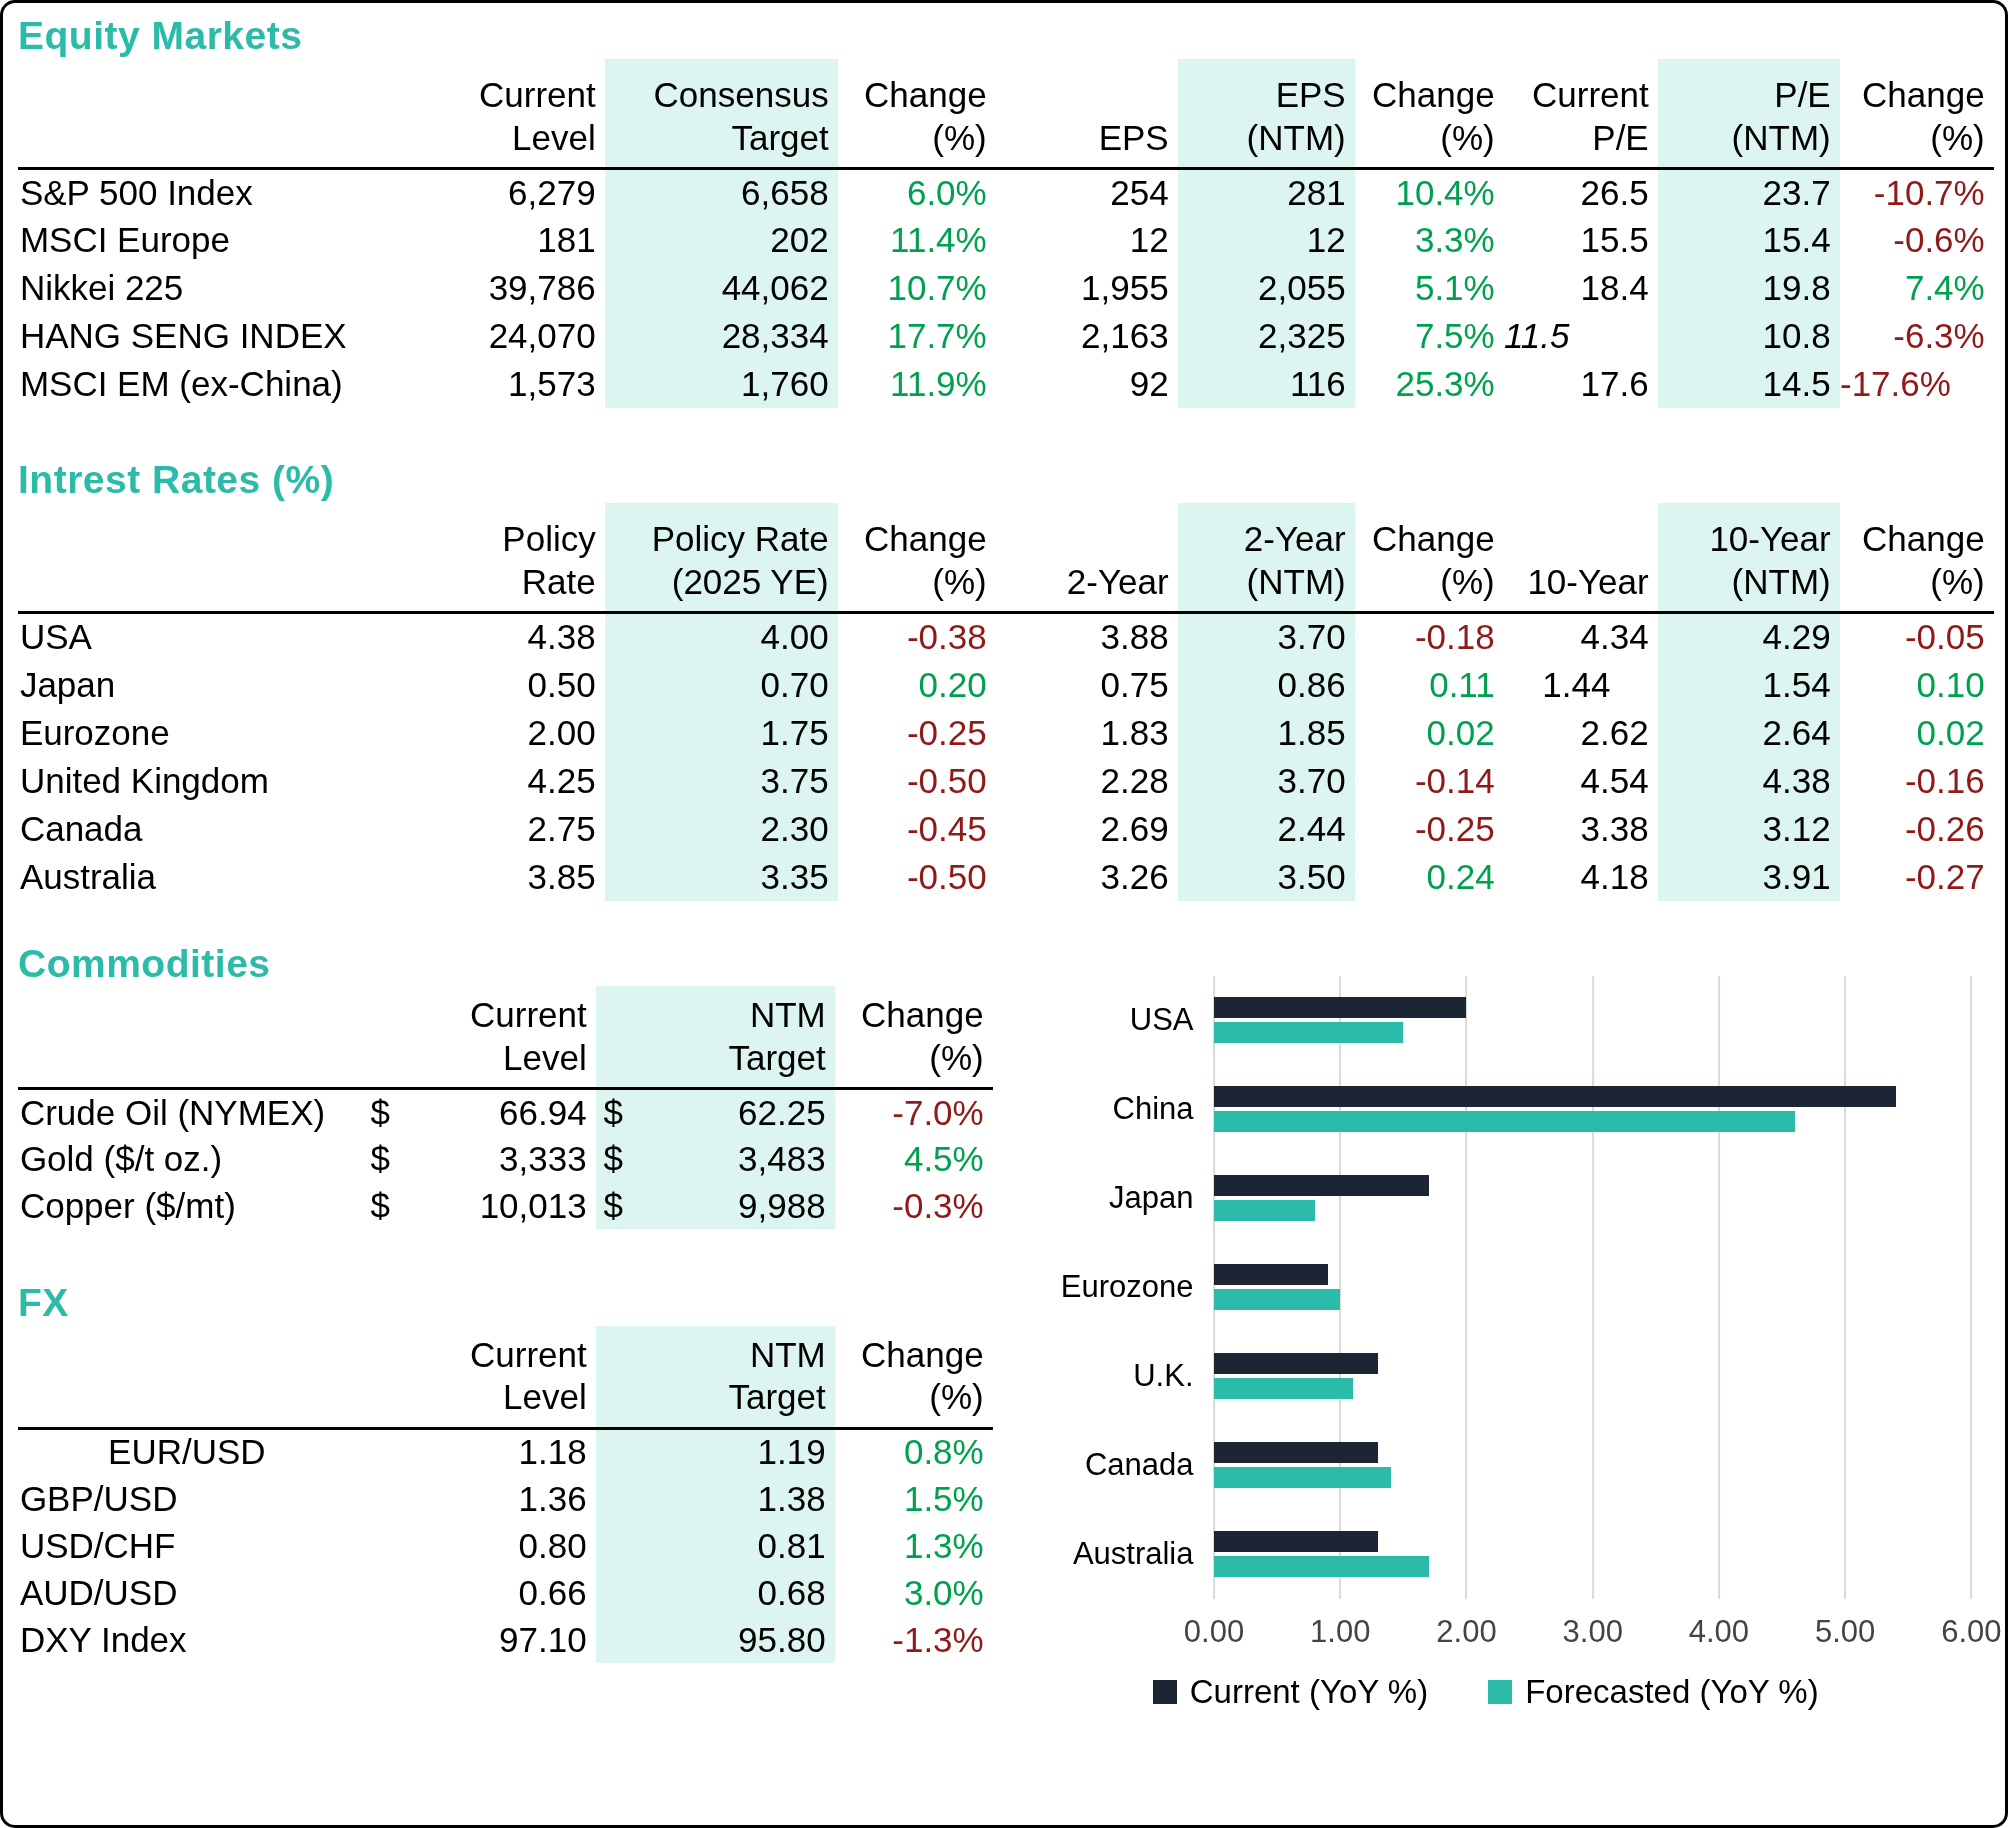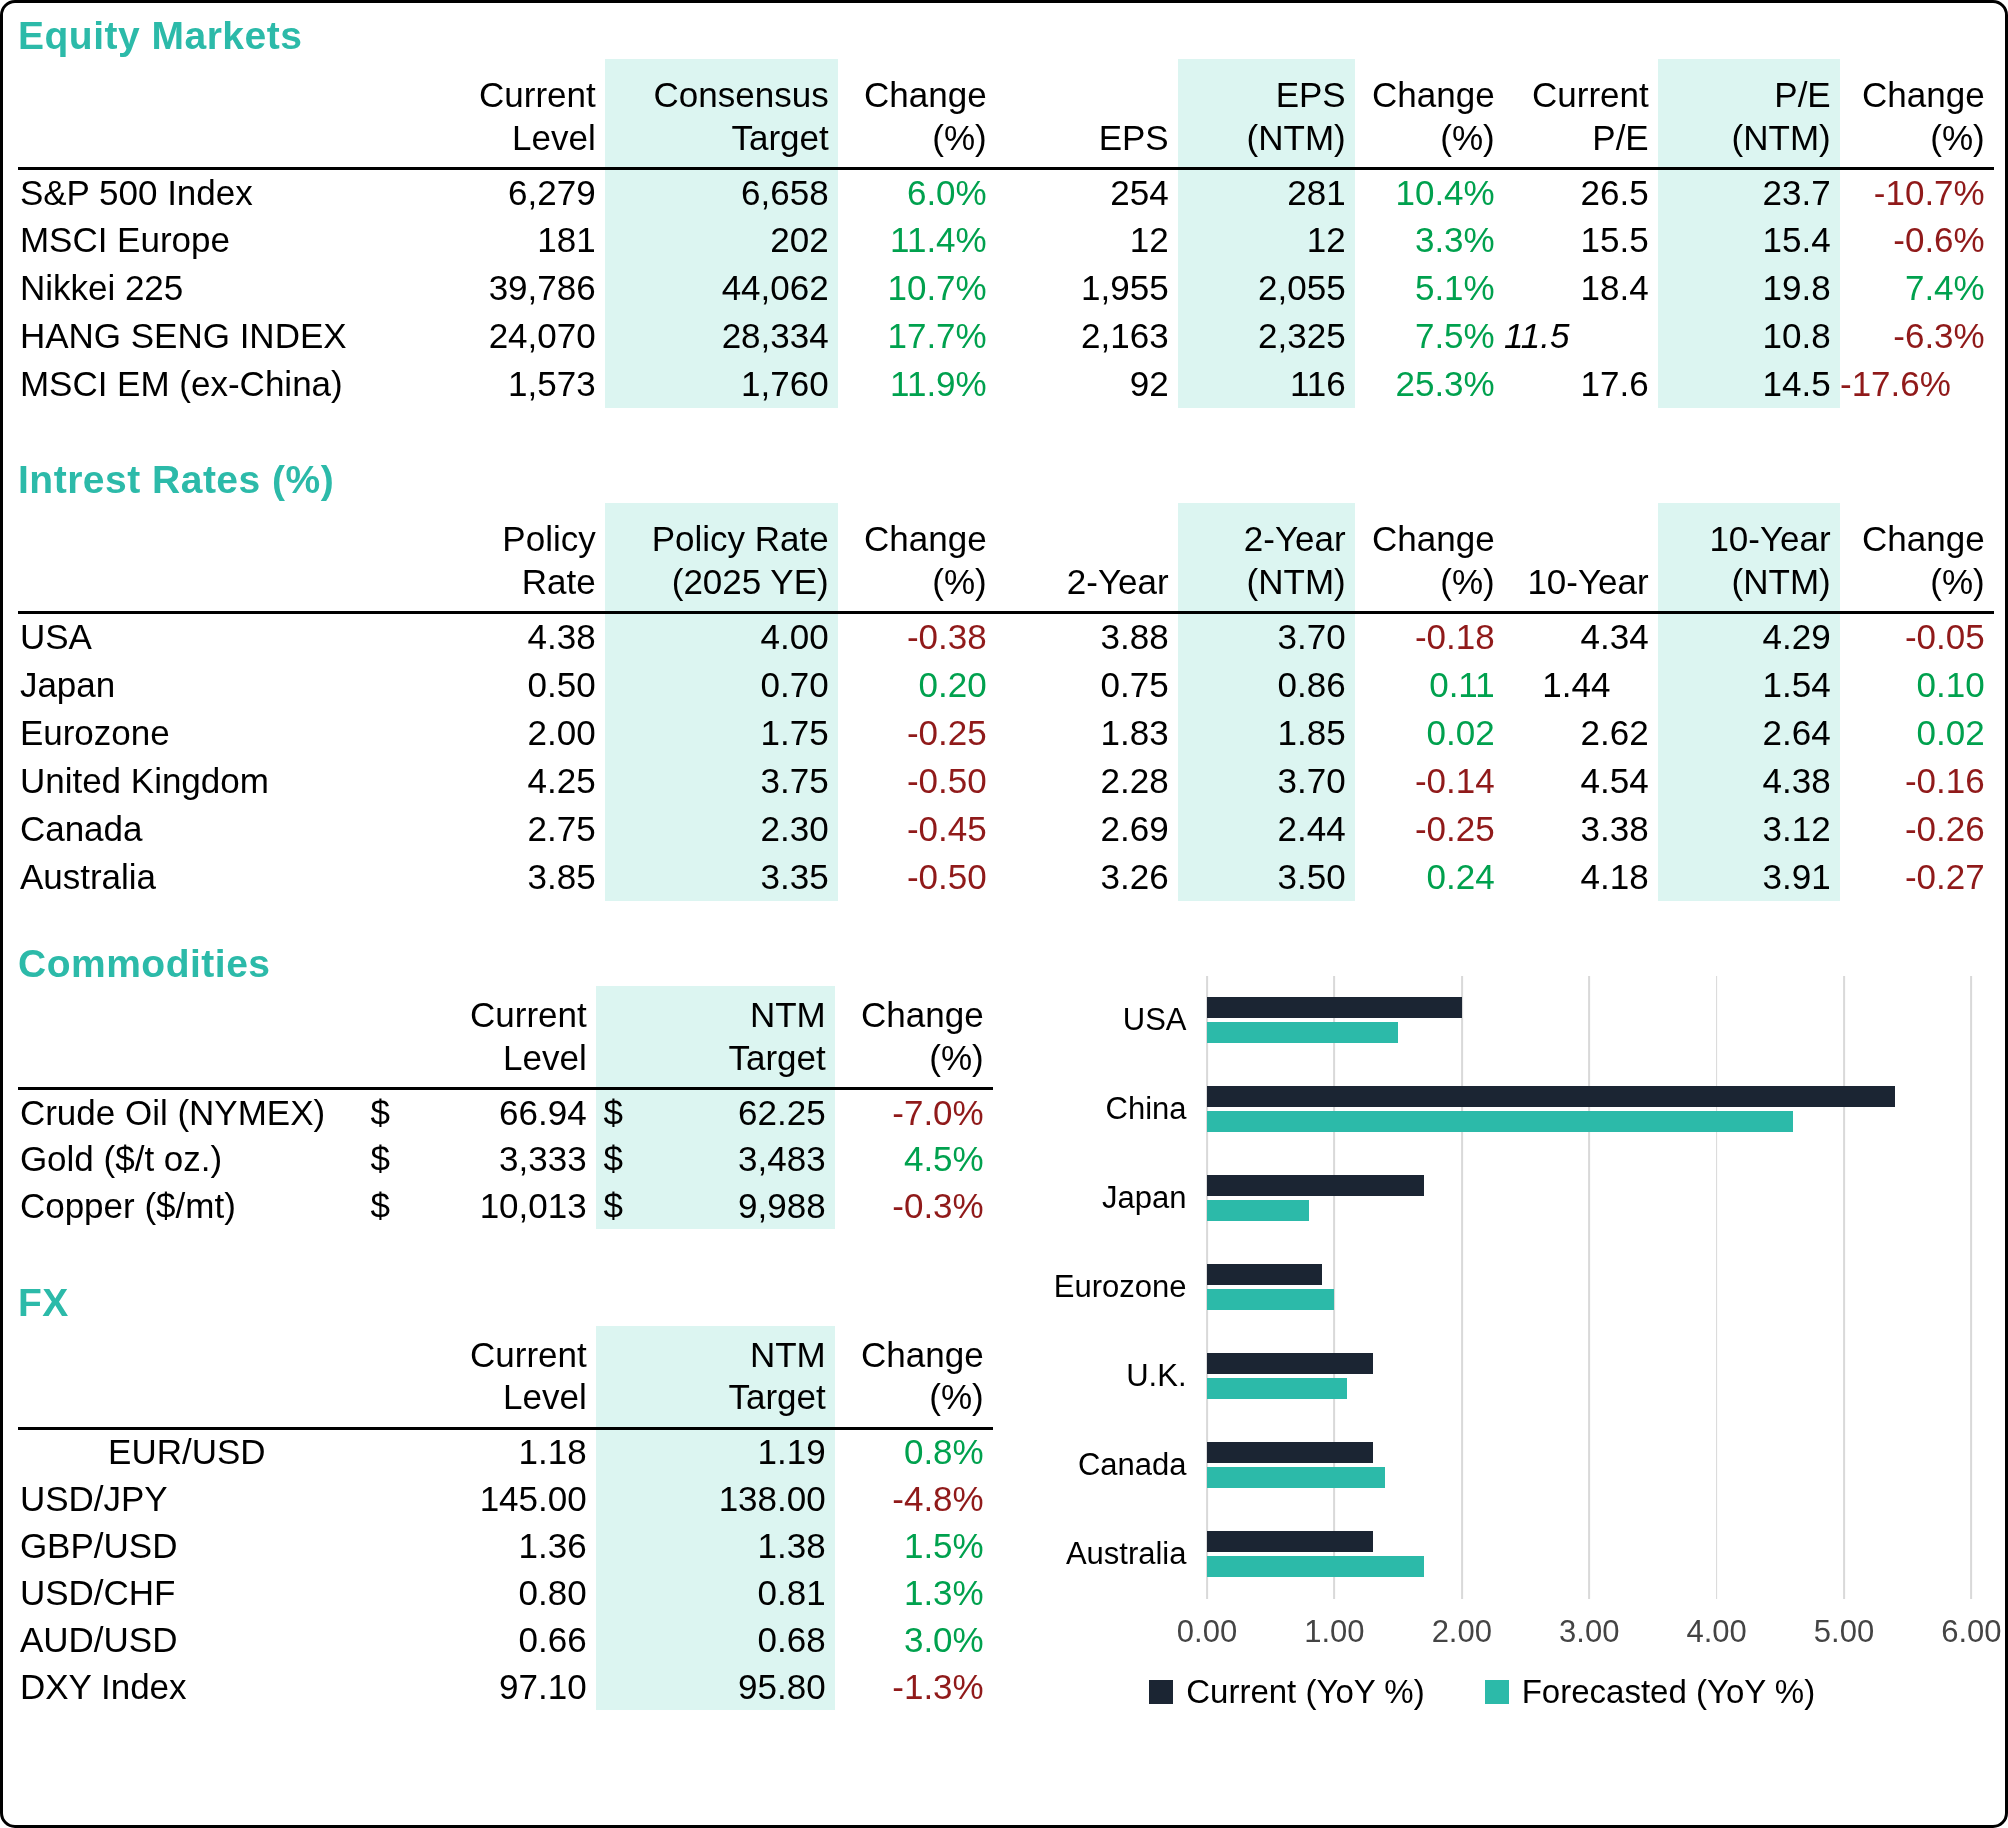--- a/index.html
+++ b/index.html
@@ -26,21 +26,21 @@
     padding:15px 9.3px 7.5px 0;
     border-bottom:3.7px solid #000;
   }
   td{font-size:35px;height:48px;padding:0 9.3px 0 0;white-space:nowrap;vertical-align:middle;}
   .compact td{height:47px;}
   .compact th{padding-top:7.5px;}
   col.hl{background:var(--mint);}
   td.pos{color:var(--green);}
   td.neg{color:var(--red);}
   #rates-section{margin-top:50px;}
-  #bottom-row{display:flex;margin-top:41px;}
+  #bottom-row{display:flex;margin-top:41px;gap:7px;}
   #left-col{width:975px;flex:0 0 auto;}
   #fx-section{margin-top:52px;}
   #chart-col{flex:1 1 auto;padding-right:18.6px;min-width:0;}
   #chart-title{font-size:39px;font-weight:bold;color:var(--teal);text-align:center;margin-top:15px;letter-spacing:0.5px;}
   #chart-body{position:relative;margin-top:34px;}
   #chart-gridlines{position:absolute;left:214px;right:0;top:0;bottom:0;}
   .gridline{position:absolute;top:0;bottom:0;width:1.9px;background:var(--grid);transform:translateX(-0.9px);}
   #chart-rows{position:relative;}
   .chart-row{display:flex;height:89px;}
   .chart-cat{width:214px;flex:0 0 auto;padding-right:20.5px;font-size:31px;display:flex;align-items:center;justify-content:flex-end;}
@@ -342,26 +342,20 @@
               <th style="text-align: right;">Change
 (%)</th>
             </tr>
           </thead>
           <tbody>
             <tr>
               <td style="text-align: center; padding-left: 1.9px;">EUR/USD</td>
               <td style="text-align: right;">1.18</td>
               <td style="text-align: right;">1.19</td>
               <td class="pos" style="text-align: right;">0.8%</td>
-            </tr>
-            <tr>
-              <td style="text-align: left; padding-left: 1.9px;">USD/JPY</td>
-              <td style="text-align: right;">145.00</td>
-              <td style="text-align: right;">138.00</td>
-              <td class="neg" style="text-align: right;">-4.8%</td>
             </tr>
             <tr>
               <td style="text-align: left; padding-left: 1.9px;">GBP/USD</td>
               <td style="text-align: right;">1.36</td>
               <td style="text-align: right;">1.38</td>
               <td class="pos" style="text-align: right;">1.5%</td>
             </tr>
             <tr>
               <td style="text-align: left; padding-left: 1.9px;">USD/CHF</td>
               <td style="text-align: right;">0.80</td>

